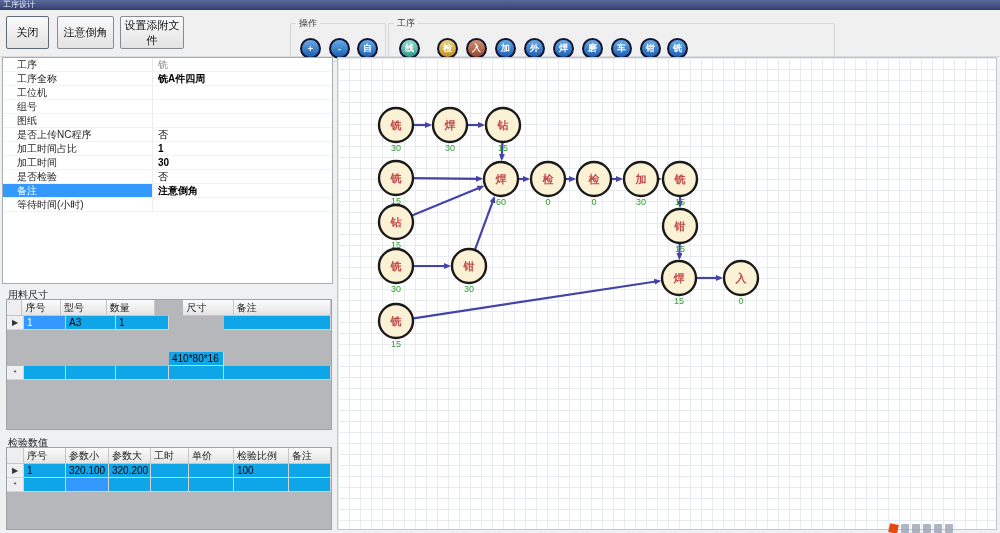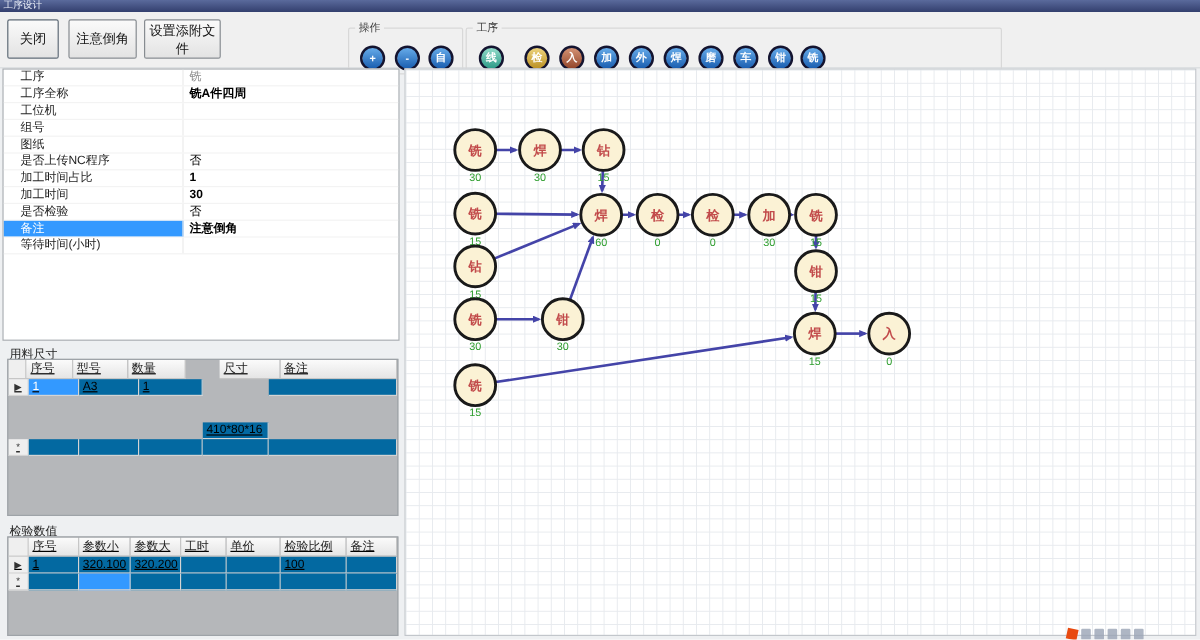--- a/index.html
+++ b/index.html
@@ -52,22 +52,22 @@
   .pg-value { flex: 1; padding-left: 5px; line-height: 13px; white-space: nowrap; overflow: hidden; }
   .pg-row.selected .pg-label { background: #3399ff; color: #fff; }
   .pg-value.bold { font-weight: bold; }
   .pg-value.muted { color: #8d8d8d; }
 
   .panel-label { position: absolute; font-size: 10px; color: #222; }
 
   
   .dgv { position: absolute; background: #b5b7ba; border: 1px solid #9ea3a8;
     font-size: 10px; overflow: hidden; }
-  .dgv-row { display: flex; text-decoration: underline; }
-  .dgv-cell { background: #0369a1; border-right: 1px solid #d4d4d4; border-bottom: 1px solid #d4d4d4;
+  .dgv-row { display: flex; }
+  .dgv-cell { background: #0ea5e9; border-right: 1px solid #d4d4d4; border-bottom: 1px solid #d4d4d4;
     height: 14px; line-height: 13px; padding: 0 3px; white-space: nowrap; overflow: hidden; }
   .dgv-head .dgv-cell { background: linear-gradient(#fbfbfb, #e5e5e5); height: 16px;
     line-height: 15px; border-color: #c6c6c6; color: #222; }
   .dgv-ind { background: #efefef !important; text-align: center; padding: 0 !important;
     font-size: 8px; color: #333; }
   .dgv-cell.selcell { background: #3399ff; color: #fff; }
 
   
   #canvas { position: absolute; left: 337px; top: 57px; width: 660px; height: 473px;
     background-color: #ffffff;

